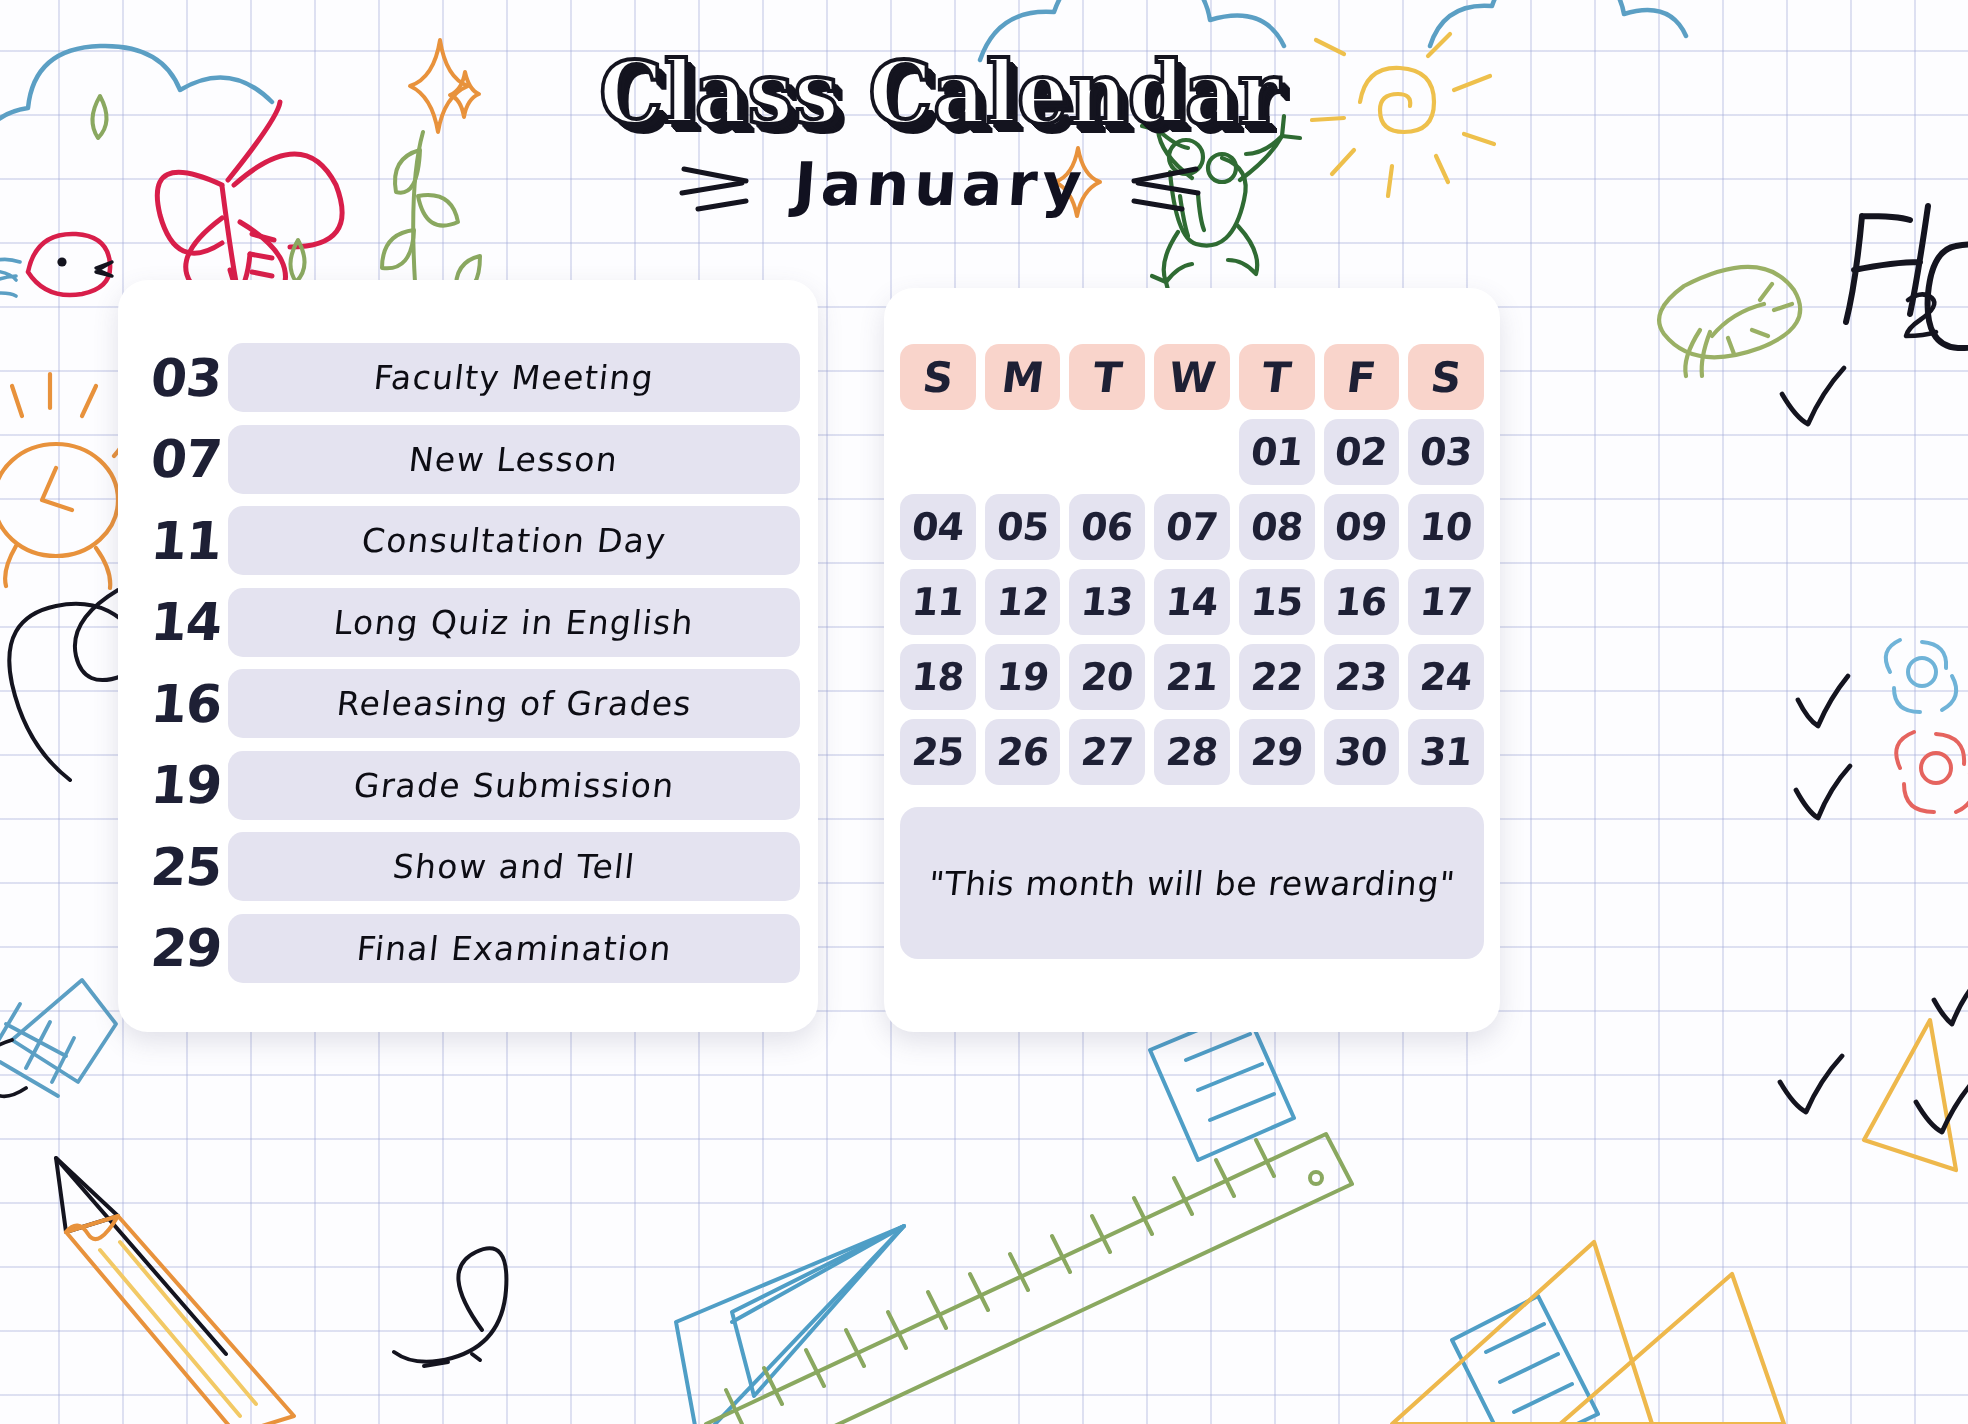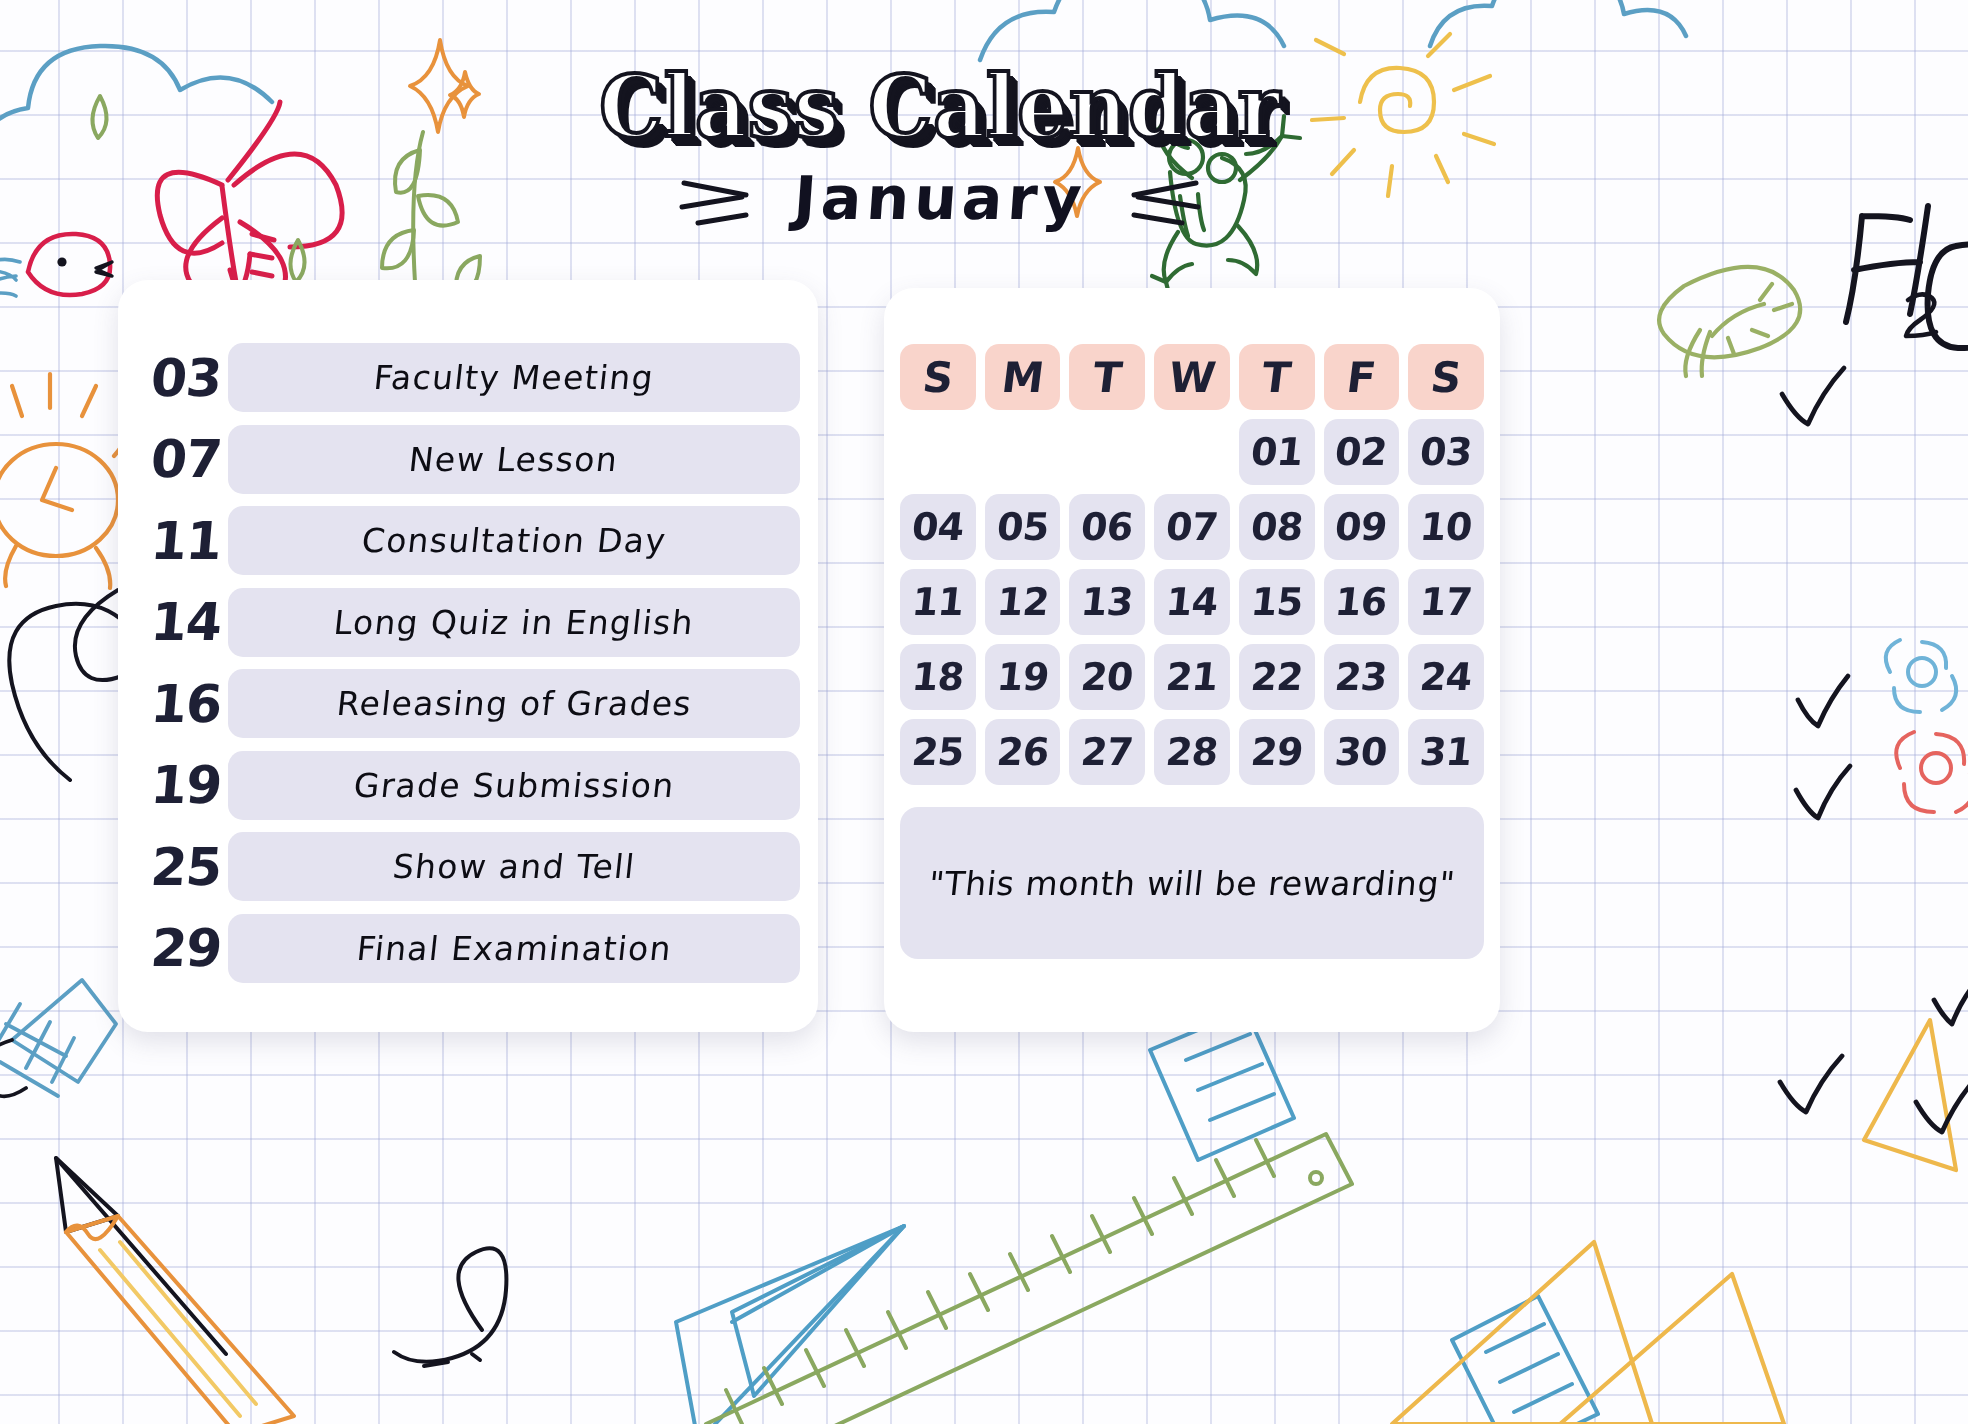--- a/index.html
+++ b/index.html
@@ -16,21 +16,21 @@
     background-color:#fdfdff;
     background-image:
       linear-gradient(to right, rgba(160,168,216,.34) 1.6px, transparent 1.6px),
       linear-gradient(to bottom, rgba(160,168,216,.34) 1.6px, transparent 1.6px);
     background-size:64px 64px;
     background-position:-6px -14px;
   }
   #doodle-layer{position:absolute;inset:0;pointer-events:none;}
 
   
-  #header{position:absolute;top:16px;left:0;width:1880px;text-align:center;z-index:5;}
+  #header{position:absolute;top:2px;left:0;width:1880px;text-align:center;z-index:5;}
   #page-title{
     margin:0;padding-top:40px;
     font-family:"DejaVu Serif", serif;
     font-weight:bold;
     font-size:86px;
     letter-spacing:1px;
     color:#ffffff;
     -webkit-text-stroke:4px #14141f;
     text-shadow:
        5px 5px 0 #14141f, 6px 6px 0 #14141f, 7px 7px 0 #14141f,

